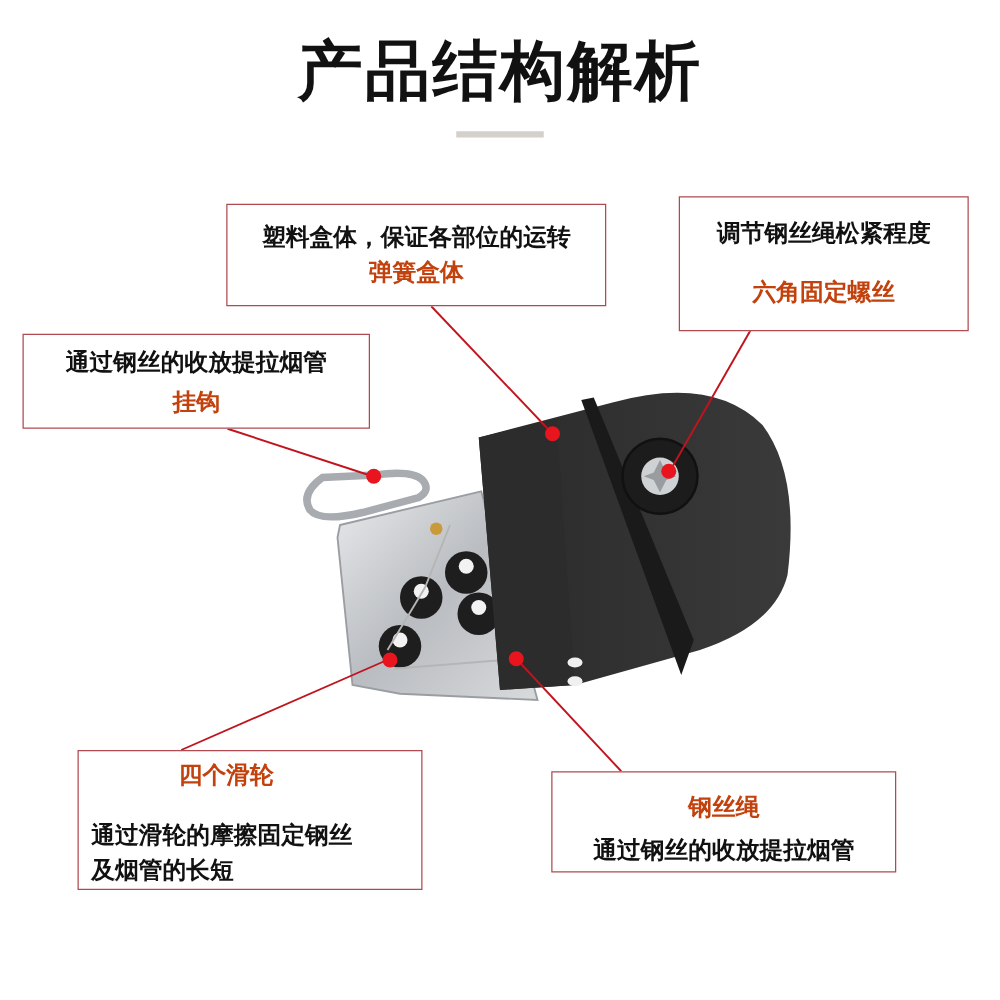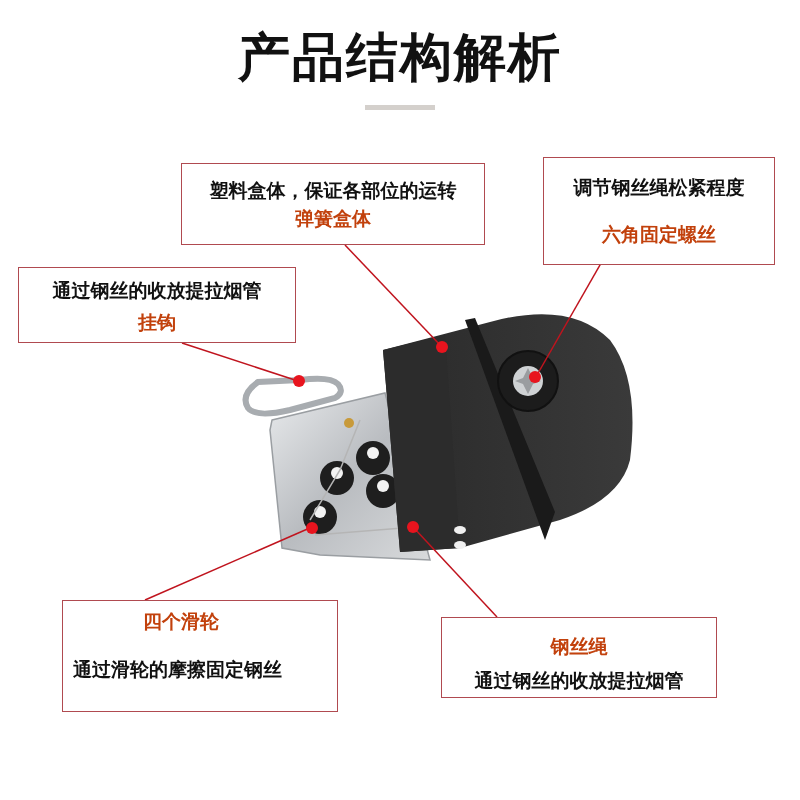--- a/index.html
+++ b/index.html
@@ -17,21 +17,21 @@
     position: absolute; left: 365px; top: 105px; width: 70px; height: 5px;
     background: #d4d0cc;
   }
   .callout {
     position: absolute; box-sizing: border-box;
     border: 1.5px solid #b04a50; background: #ffffff;
     text-align: center; color: #111;
   }
   .callout .black { font-size: 19px; font-weight: bold; color: #111; line-height: 28px; white-space: nowrap; }
   .callout .red { font-size: 19px; font-weight: bold; color: #c2410c; line-height: 28px; white-space: nowrap; }
-  .callout.left-text { text-align: left; }
+  .callout.left-text { text-align: left; font-family: Liberation Serif, serif; }
   .lines { position: absolute; left: 0; top: 0; width: 800px; height: 800px; pointer-events: none; }
   .product { position: absolute; left: 0; top: 0; width: 800px; height: 800px; }
 </style>
 </head>
 <body>
 
 <div class="title">产品结构解析</div>
 <div class="title-underline"></div>
 
 <svg class="product" viewBox="0 0 800 800">
@@ -111,18 +111,19 @@
 </div>
 
 <div class="callout" style="left:18px; top:267px; width:278px; height:76px; padding-top:8px;">
   <div class="black">通过钢丝的收放提拉烟管</div>
   <div class="red" style="margin-top:4px;">挂钩</div>
 </div>
 
 <div class="callout left-text" style="left:62px; top:600px; width:276px; height:112px; padding:6px 0 0 10px;">
   <div class="red" style="padding-left:70px;">四个滑轮</div>
   <div class="black" style="margin-top:20px;">通过滑轮的摩擦固定钢丝</div>
+  <div class="black">及烟管的长短</div>
 </div>
 
 <div class="callout" style="left:441px; top:617px; width:276px; height:81px; padding-top:14px;">
   <div class="red">钢丝绳</div>
   <div class="black" style="margin-top:6px;">通过钢丝的收放提拉烟管</div>
 </div>
 
 </body></html>

